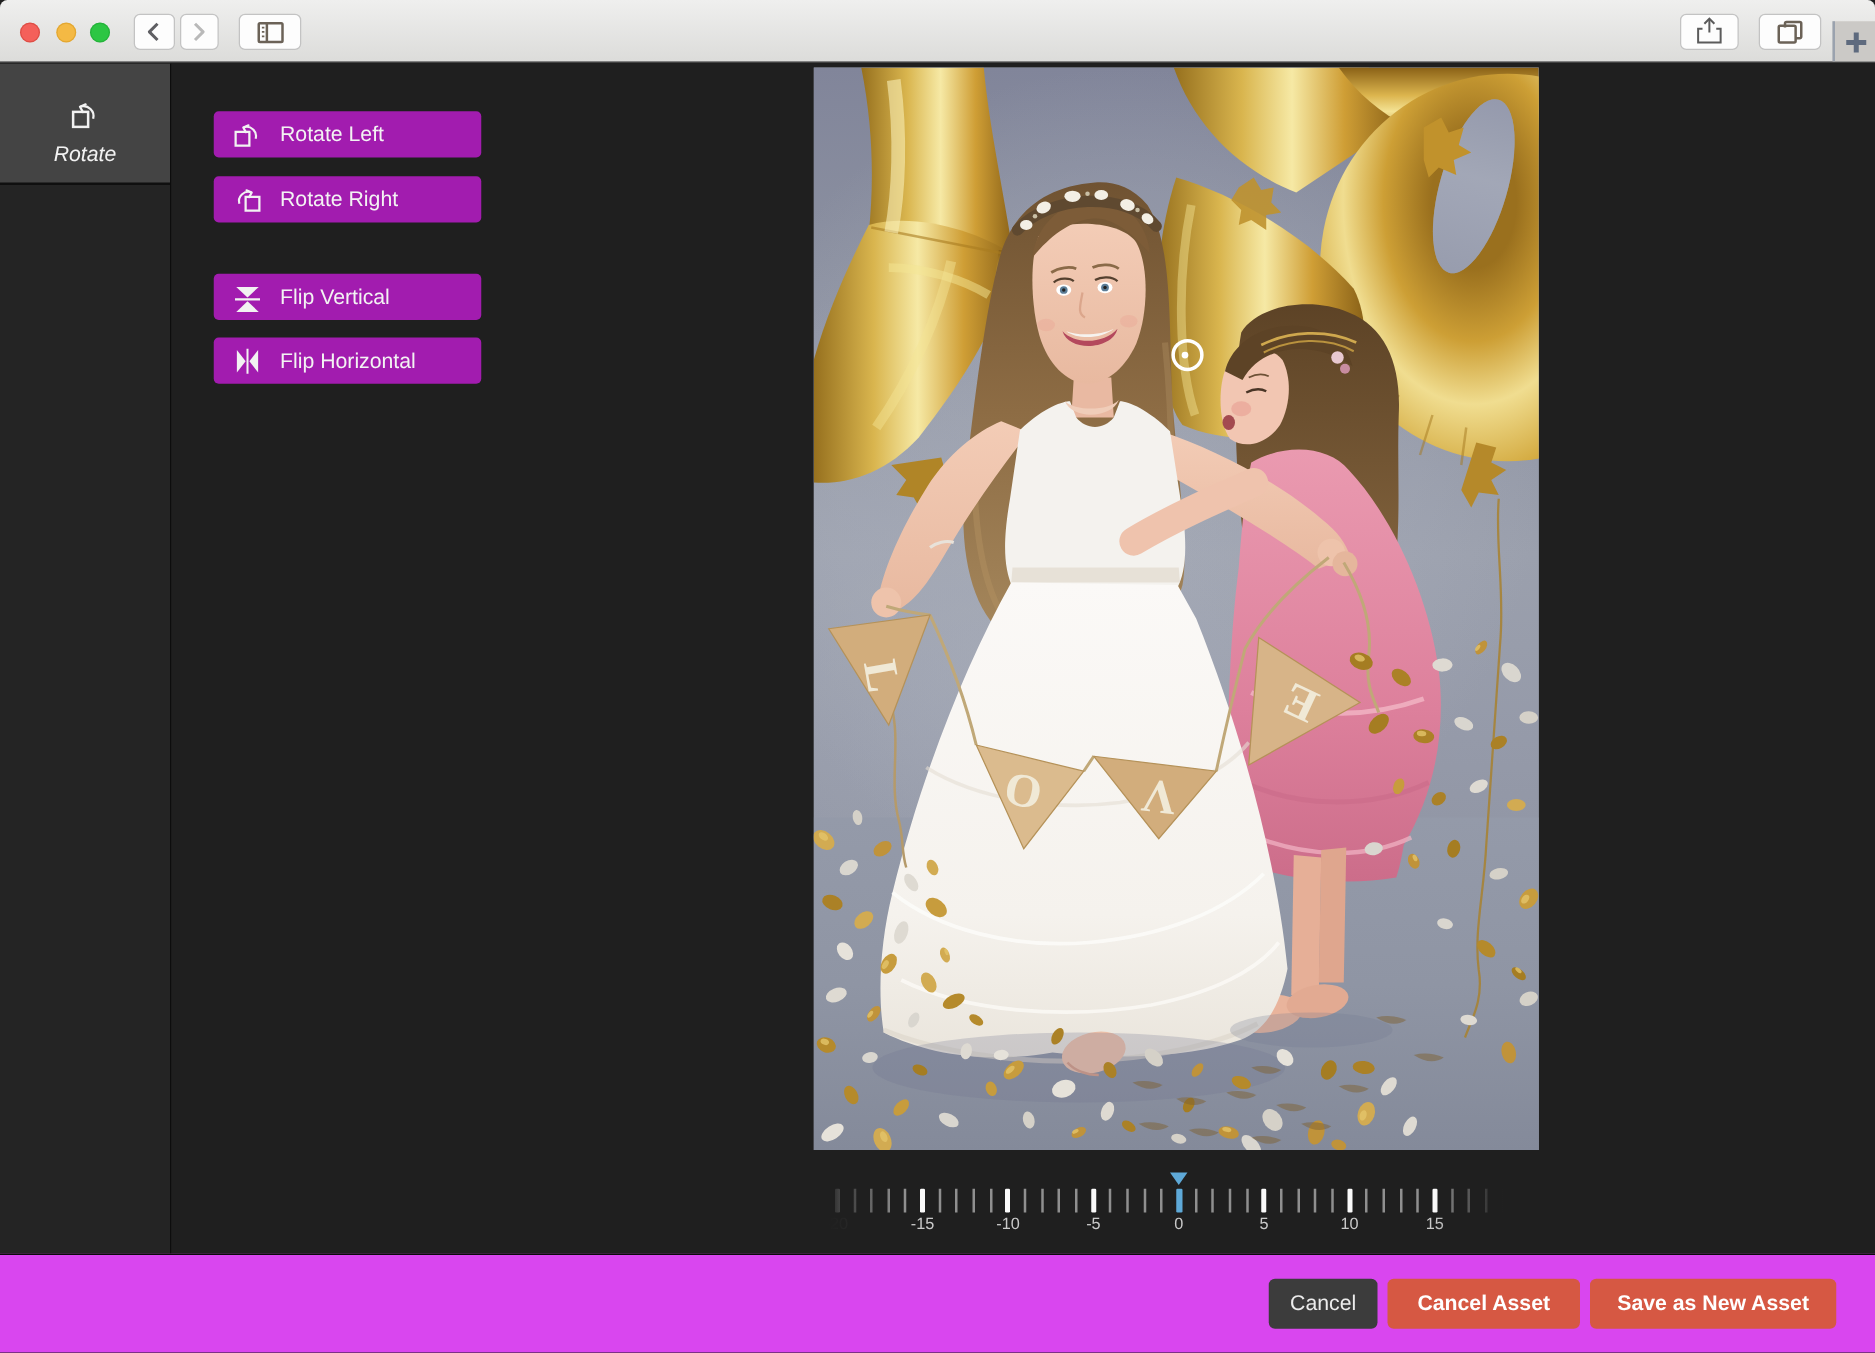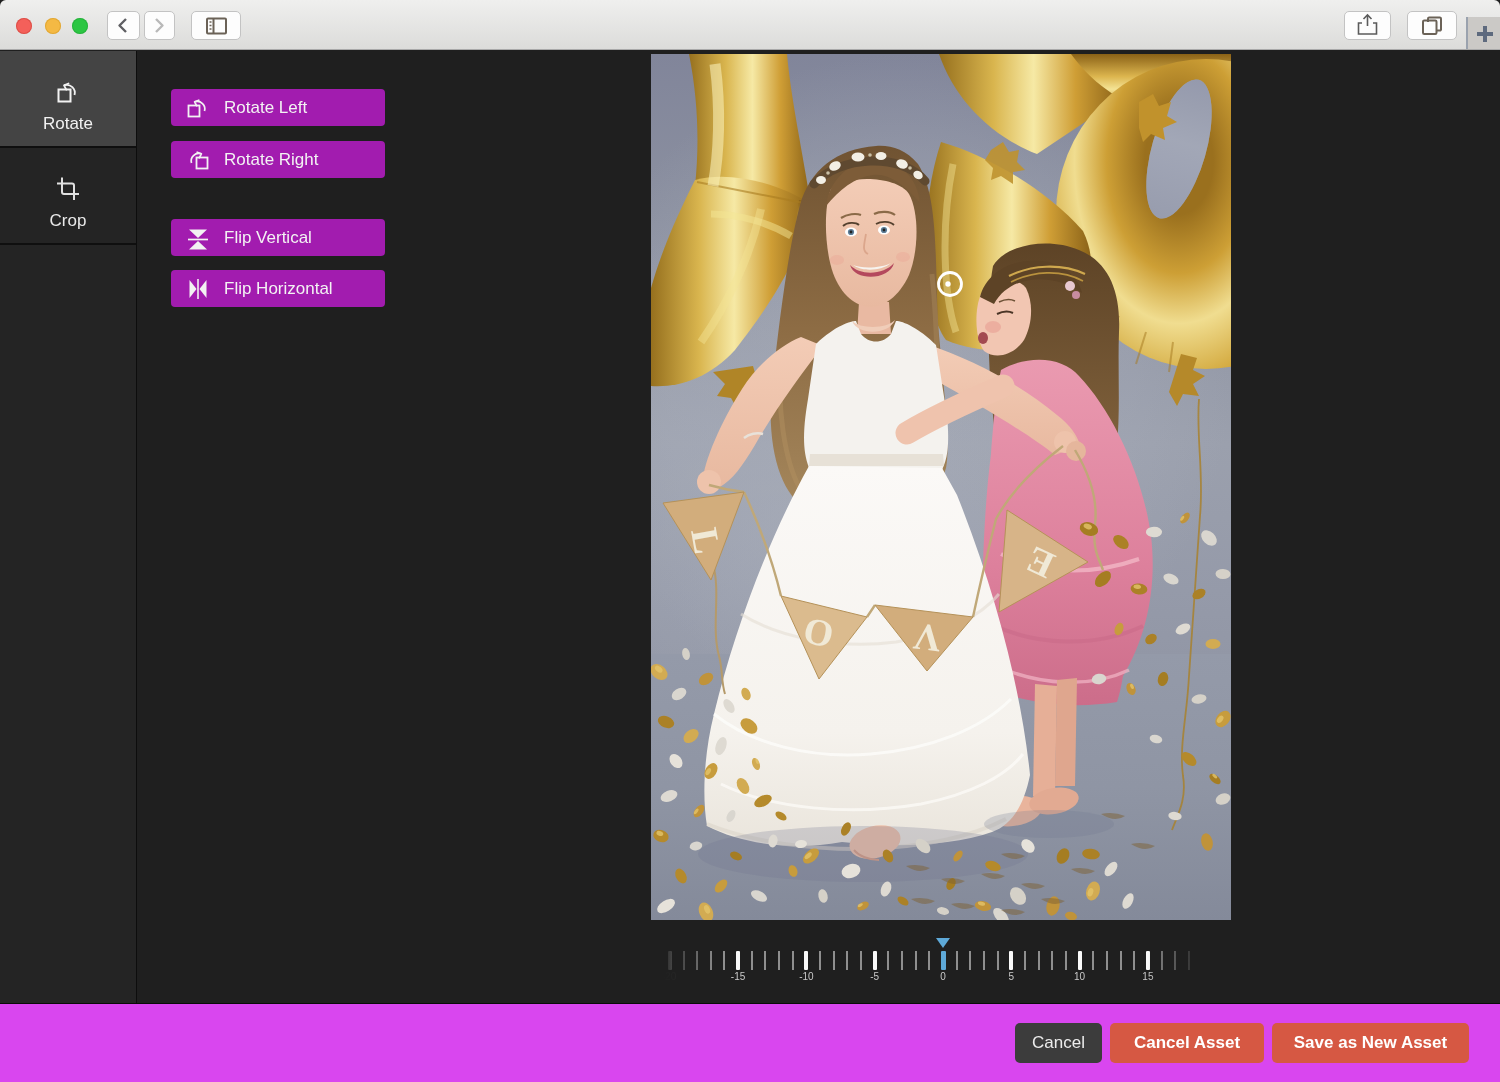--- a/index.html
+++ b/index.html
@@ -15,32 +15,32 @@
     border:1px solid #c3c3c3; border-radius:5px; }
   #urlbar { position:absolute; left:444px; top:12px; width:610px; height:29px;
     background:#fefefe; border:1px solid #ccc; border-radius:6px;
     text-align:center; font-size:17px; line-height:27px; color:#3a3a3a; }
   #plusstrip { position:absolute; left:1466px; top:17px; width:34px; height:33px;
     background:#cbc9c6; border-left:2px solid #9aa2ae; }
   
   #editor { position:absolute; left:0; top:51px; width:1500px; height:1031px; background:#1f1f1f; }
   #sidebar { position:absolute; left:0; top:0; width:137px; height:952px;
     background:#242424; border-right:1px solid #0d0d0d; }
-  .tab { position:absolute; left:0; width:136px; text-align:center; color:#f2f2f2; font-size:17px; }
+  .tab { position:absolute; left:0; width:136px; text-align:center; color:#f2f2f2; font-size:17px;font-style:italic; }
   #tabRotate { top:0; height:97px; background:#444; border-bottom:2px solid #0f0f0f; }
   #tabCrop { top:99px; height:95px; border-bottom:2px solid #0f0f0f; color:#e8e8e8;}
   .pbtn { position:absolute; left:171px; width:214px; height:37px; background:#a21caf;
     border-radius:4px; color:#f3f3f3; font-size:17px; line-height:37px; }
   .pbtn span { position:absolute; left:53px; top:0; }
   .pbtn svg { position:absolute; left:14px; top:6px; }
   
   #ruler { position:absolute; left:0; top:0; width:1500px; height:1031px; pointer-events:none;}
   .tick { position:absolute; top:900px; width:2px; height:19px; background:#8f8f8f; }
   .tickM { width:4px; background:#fafafa; border-radius:1px;}
-  .tlabel { position:absolute; top:920px; width:40px; text-align:center; font-size:10px; color:#c9c9c9; }
+  .tlabel { position:absolute; top:920px; width:40px; text-align:center; font-size:13px; color:#c9c9c9; }
   
   #bottombar { position:absolute; left:0; top:1003px; width:1500px; height:79px;
     background:#d946ef; border-top:1px solid #0a0a0a; }
   .bbtn { position:absolute; top:19px; height:40px; border-radius:5px; color:#fff;
     font-size:17px; text-align:center; line-height:40px; }
 </style>
 </head>
 <body>
 <div id="chrome">
   <div class="tl" style="left:16px;background:#f4605a;box-shadow:inset 0 0 0 1px rgba(200,60,50,.5);"></div>
@@ -90,27 +90,20 @@
 
 <div id="editor">
   <div id="sidebar">
     <div class="tab" id="tabRotate">
       <svg width="30" height="30" viewBox="0 0 30 30" style="margin-top:26px;">
         <rect x="5.5" y="12.5" width="12" height="12" fill="none" stroke="#f2f2f2" stroke-width="2"></rect>
         <path d="M21.5,18 A 8,8 0 0 0 11.5,8.2" fill="none" stroke="#f2f2f2" stroke-width="1.8"></path>
         <path d="M15.5,6.5 L11,8.4 L13.3,12.6" fill="none" stroke="#f2f2f2" stroke-width="1.8" stroke-linejoin="round" stroke-linecap="round"></path>
       </svg>
       <div style="margin-top:2px;">Rotate</div>
-    </div>
-    <div class="tab" id="tabCrop">
-      <svg width="30" height="30" viewBox="0 0 30 30" style="margin-top:24px;">
-        <path d="M9,3.5 V18 a2,2 0 0 0 2,2 H26" fill="none" stroke="#e0e0e0" stroke-width="2"></path>
-        <path d="M4,9.5 H19 a2,2 0 0 1 2,2 V26" fill="none" stroke="#e0e0e0" stroke-width="2"></path>
-      </svg>
-      <div style="margin-top:2px;">Crop</div>
     </div>
   </div>
 
   <div class="pbtn" style="top:38px;">
       <svg width="26" height="26" viewBox="0 0 26 26">
       <rect x="3.5" y="10.5" width="11" height="11" fill="none" stroke="#f2f2f2" stroke-width="1.8"></rect>
       <path d="M19.5,16 A 7.5,7.5 0 0 0 10,6.8" fill="none" stroke="#f2f2f2" stroke-width="1.7"></path>
       <path d="M13.8,5.2 L9.6,6.9 L11.7,10.8" fill="none" stroke="#f2f2f2" stroke-width="1.7" stroke-linejoin="round" stroke-linecap="round"></path>
     </svg>
       <span>Rotate Left</span>

